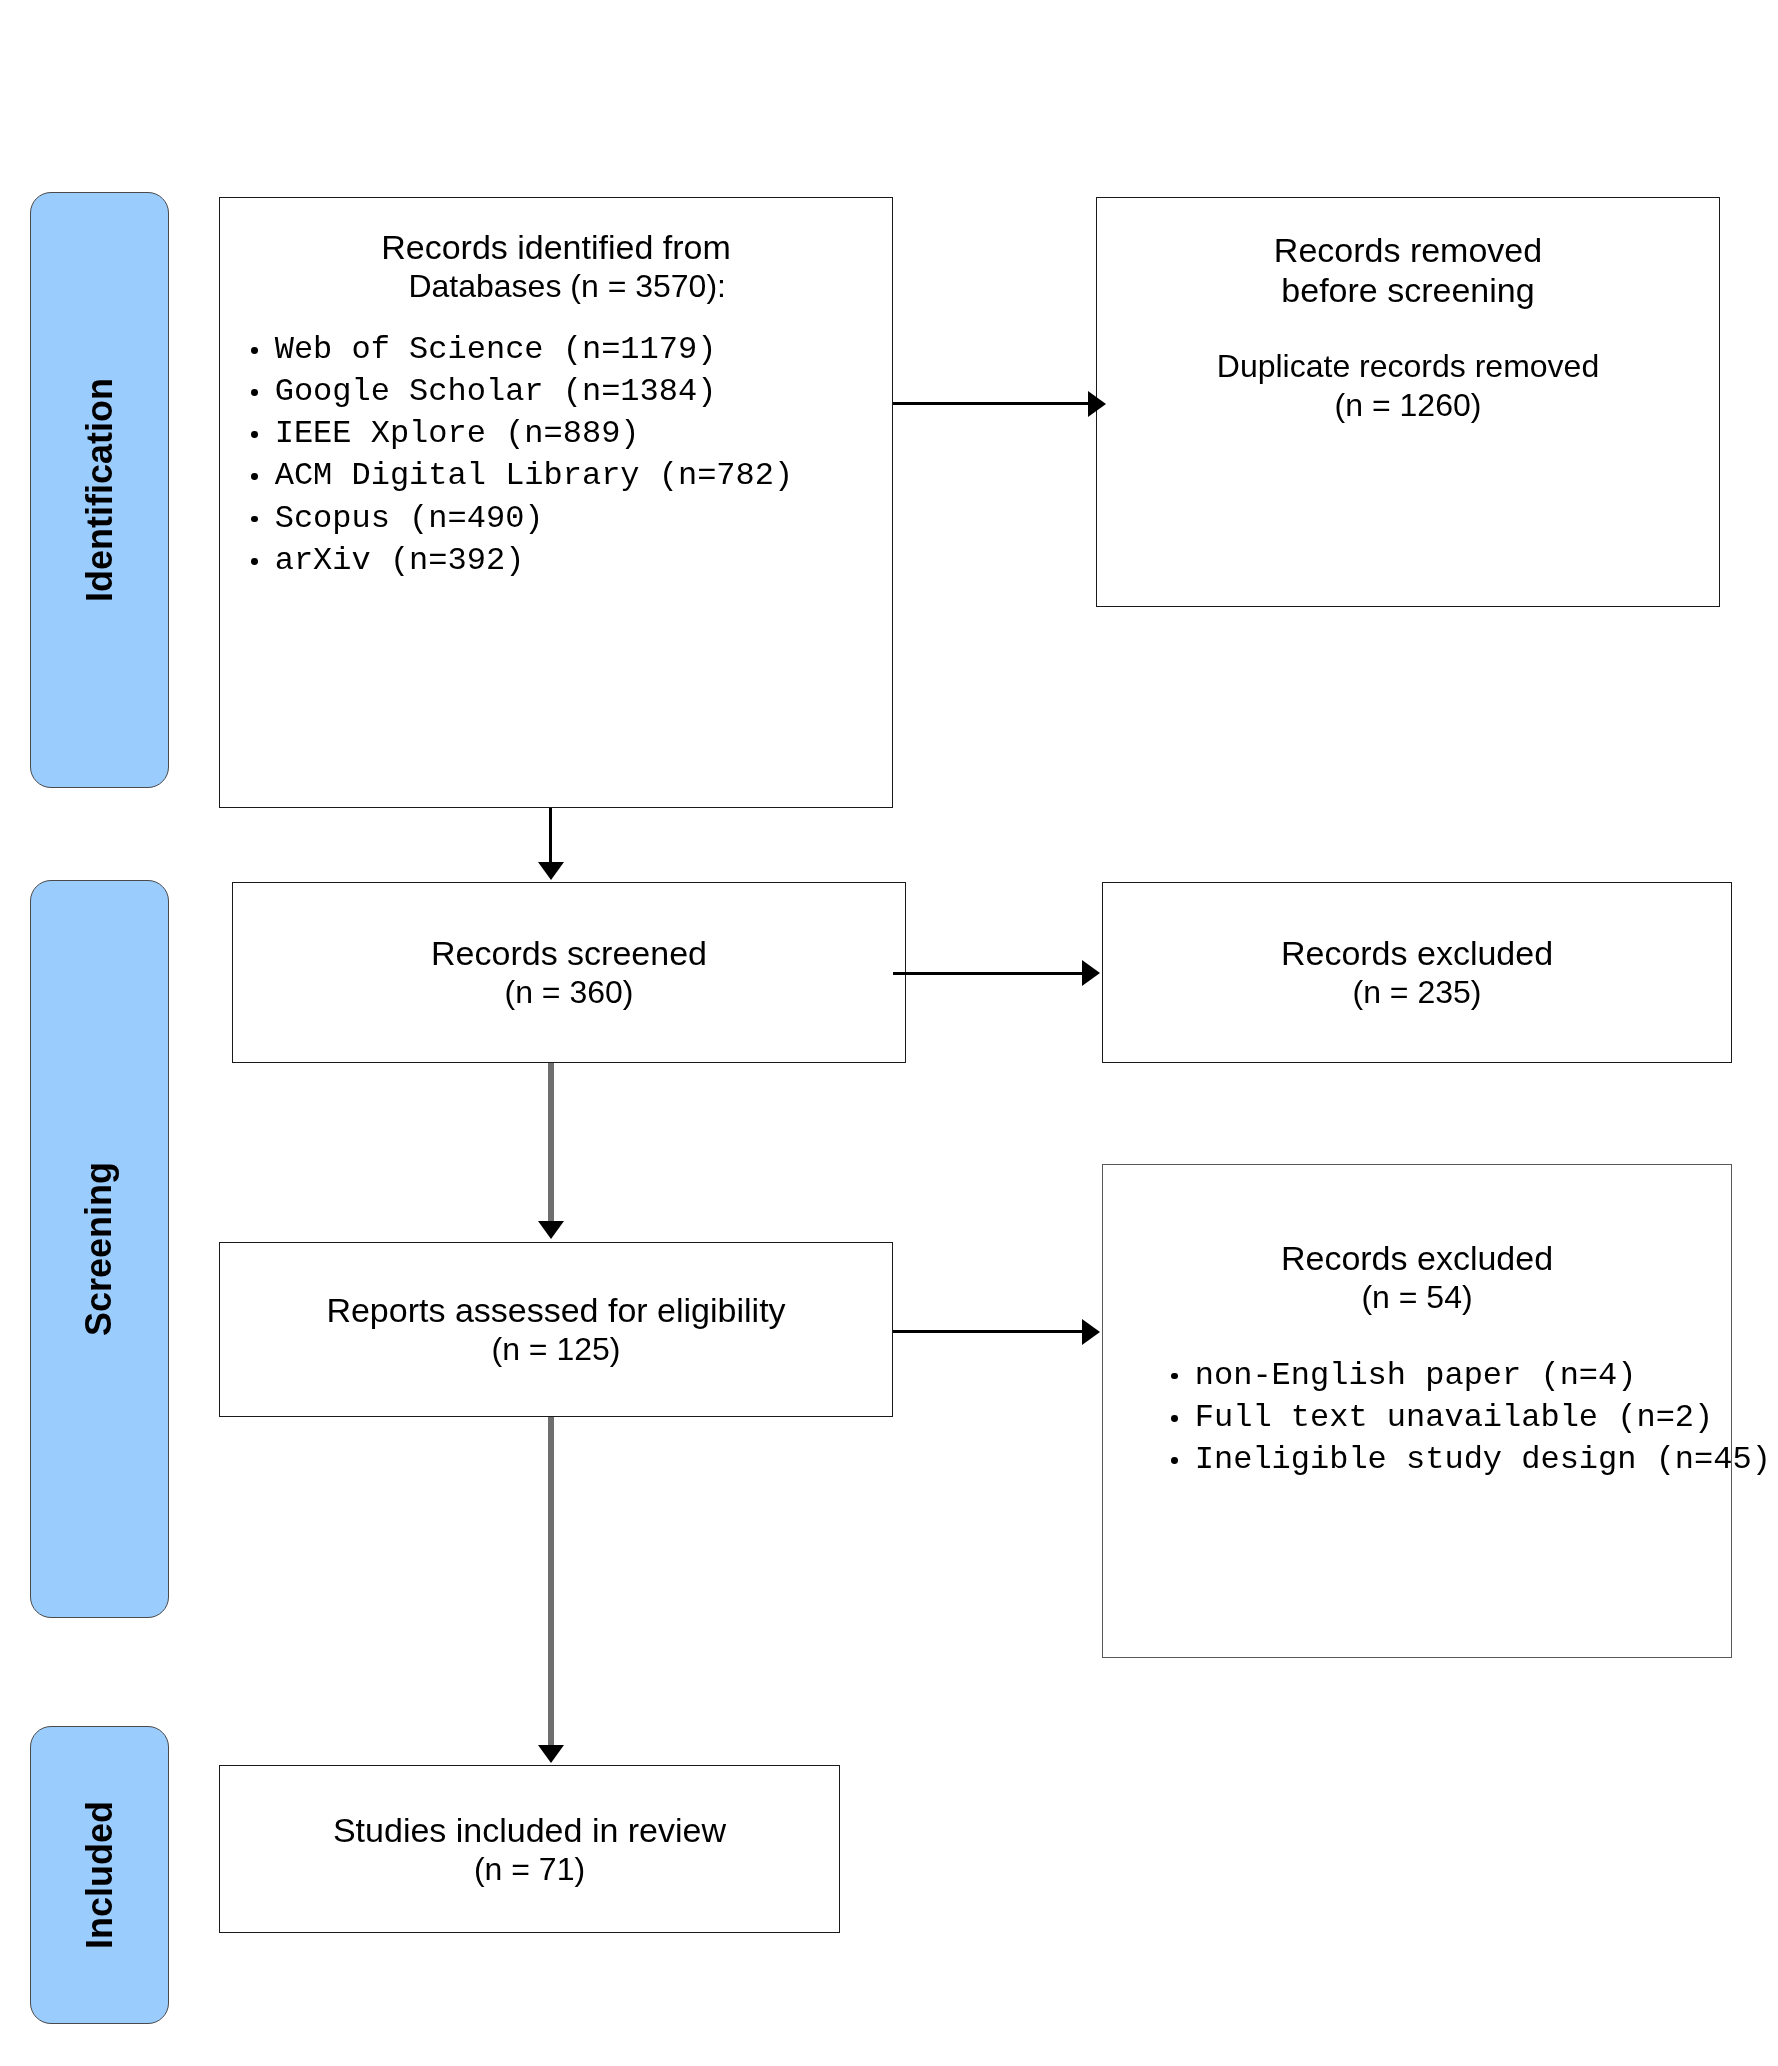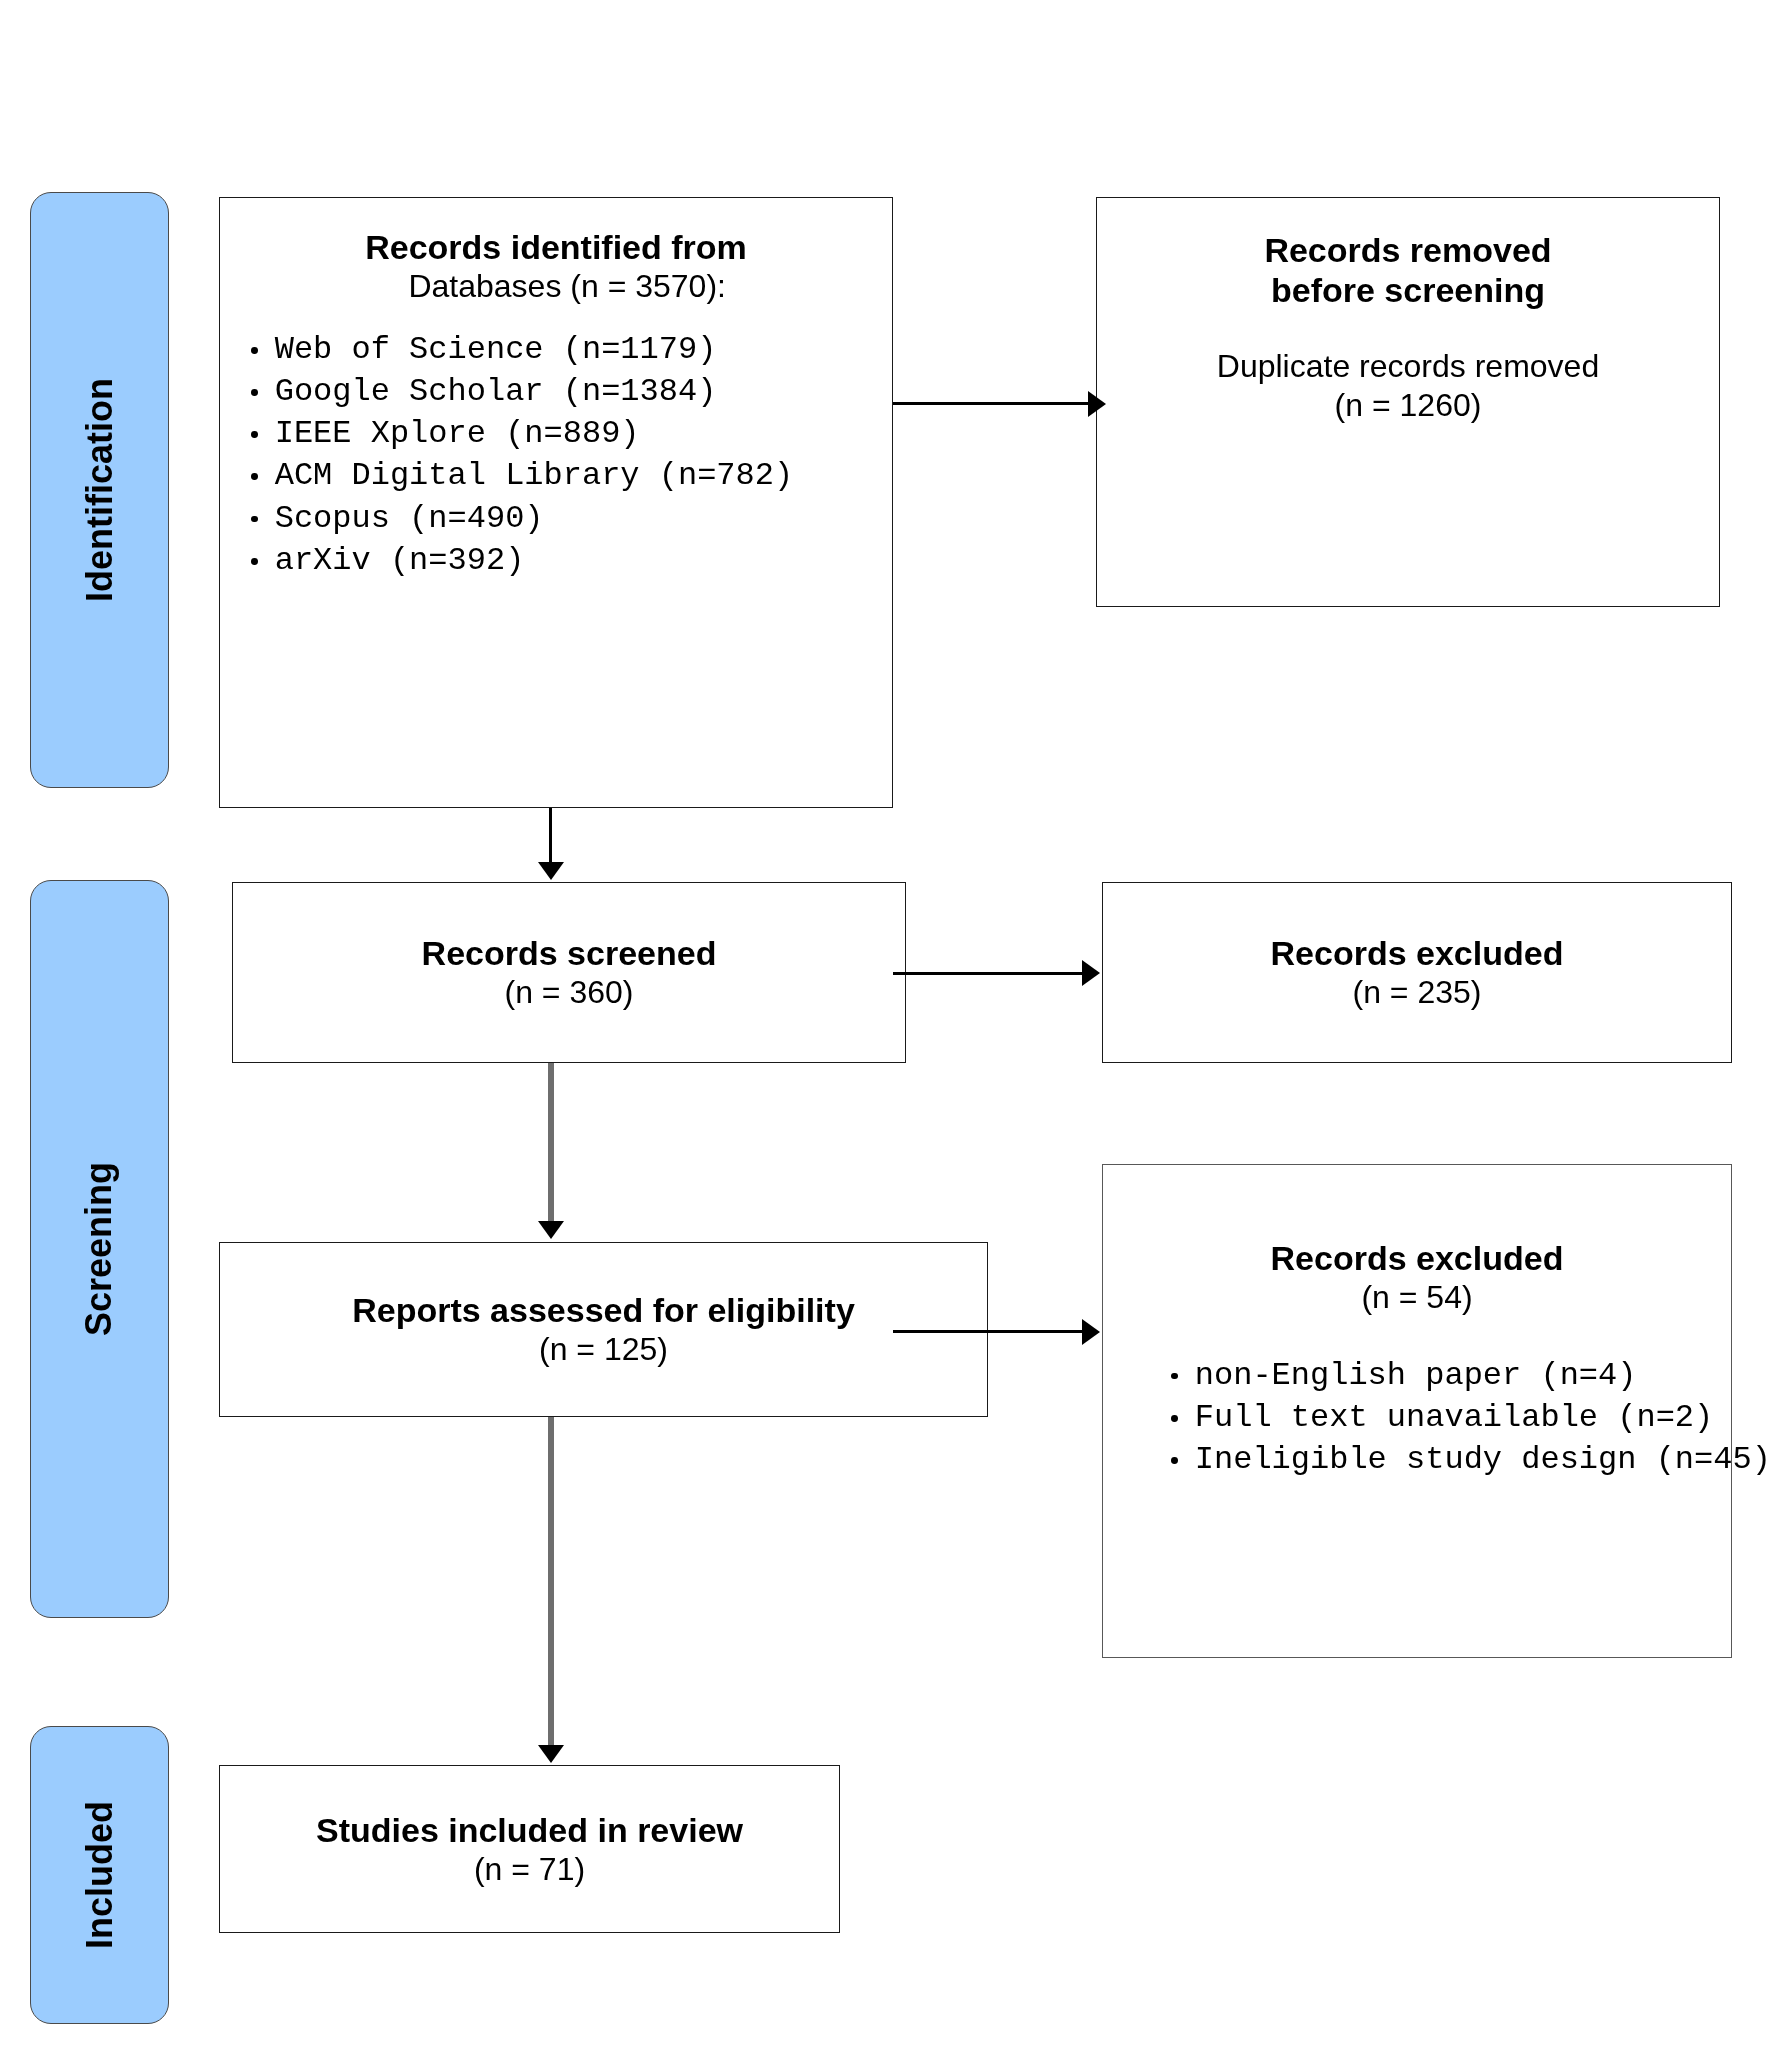--- a/index.html
+++ b/index.html
@@ -67,21 +67,21 @@
   .box {
     position: absolute;
     background: #ffffff;
     border: 1.9px solid #1a1a1a;
     box-sizing: border-box;
   }
   .box.soft { border-color: #585858; }
 
   .box-title {
     font-size: 34px;
-    font-weight: bold;
+    font-weight: normal;
     text-align: center;
     line-height: 1.18;
   }
   .box-sub {
     font-size: 32px;
     font-weight: normal;
     text-align: center;
     line-height: 1.2;
   }
   .box-sub.indent { padding-left: 22.4px; }
@@ -109,21 +109,21 @@
     margin-top: -3.1px;
     background: #000000;
     border-radius: 50%;
   }
 
   
   #box-identified   { left: 219px;  top: 197px;  width: 674px; height: 611px; }
   #box-removed      { left: 1096px; top: 197px;  width: 624px; height: 410px; }
   #box-screened     { left: 232px;  top: 882px; width: 674px; height: 181px; }
   #box-excluded-1   { left: 1102px; top: 882px; width: 630px; height: 181px; }
-  #box-eligibility  { left: 219px;  top: 1242px; width: 769px; height: 175px; }
+  #box-eligibility  { left: 219px;  top: 1242px; width: 674px; height: 175px; }
   #box-excluded-2   { left: 1102px; top: 1164px; width: 630px; height: 494px; }
   #box-included     { left: 219px;  top: 1765px; width: 621px; height: 168px; }
 
   .pad-1 { padding: 28.6px 18.6px 0 18.6px; }
   .pad-c { padding: 0 15px; display: flex; flex-direction: column;
            align-items: center; justify-content: center; height: 100%; }
   .pad-r { padding: 32px 11.2px 0 11.2px; }
 
   
   .conn { position: absolute; }

